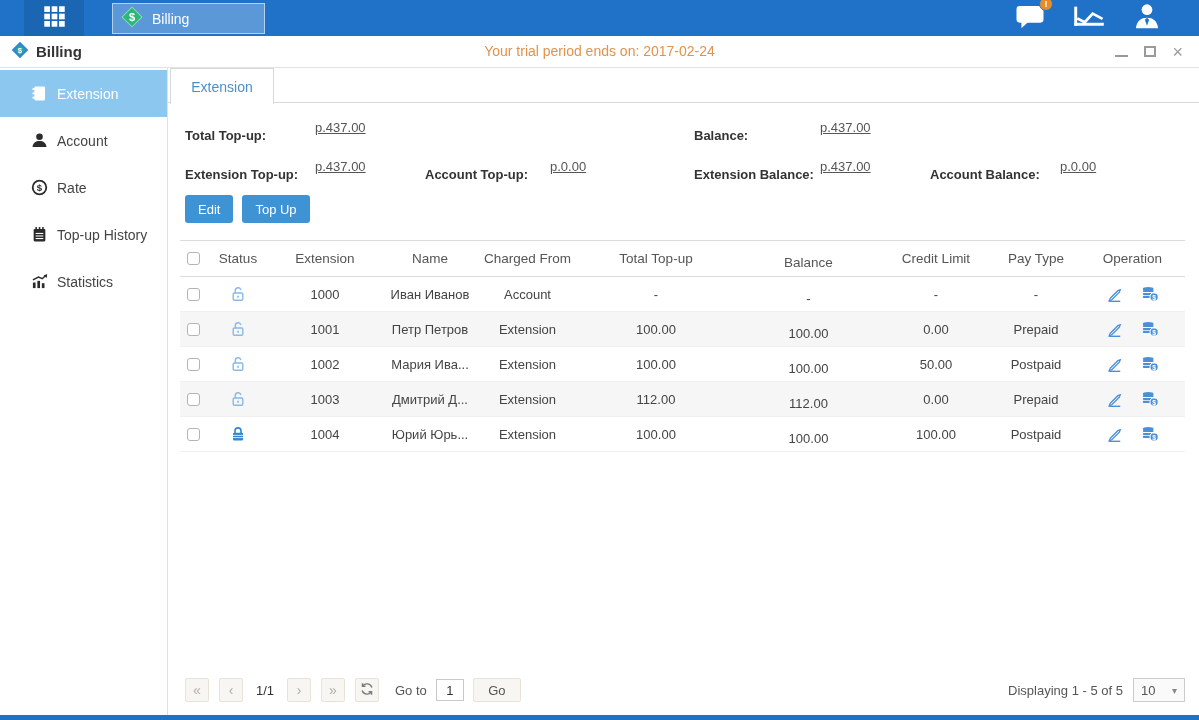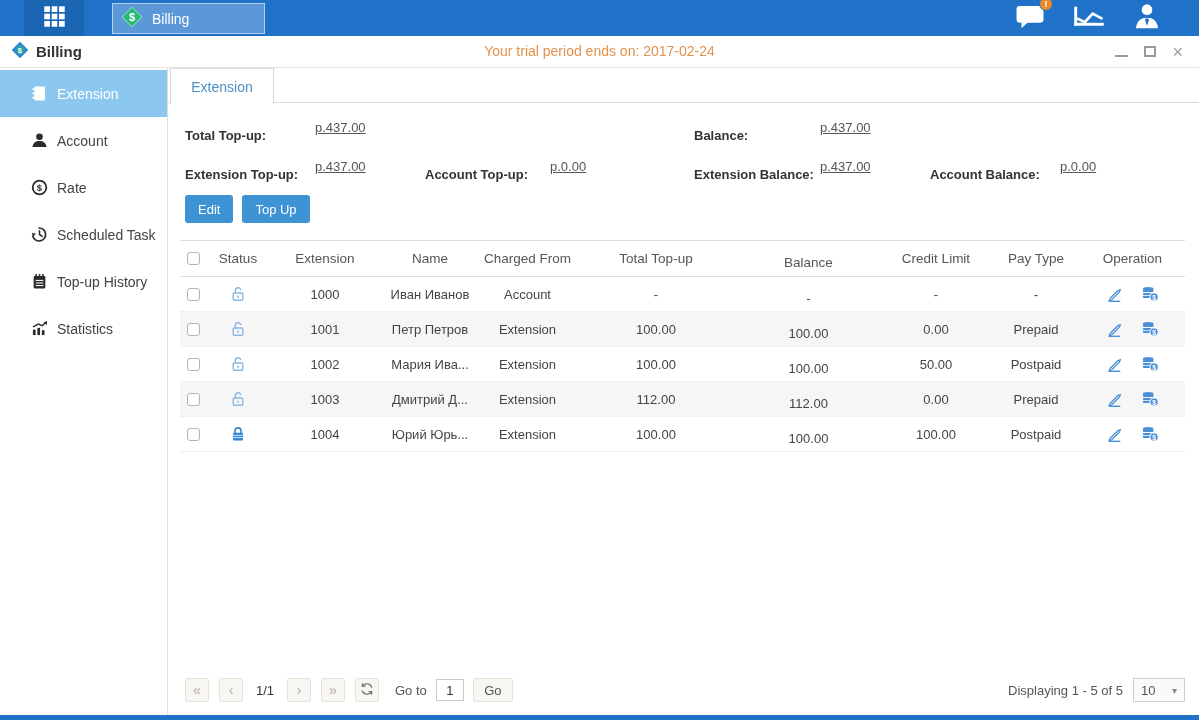--- a/index.html
+++ b/index.html
@@ -63,21 +63,21 @@
   .lock-closed { color:#2E86D6; display:flex; }
   .op-icon { display:flex; cursor:pointer; }
 
   
   .pagination { position:absolute; left:17px; right:14px; bottom:12px; height:26px; display:flex; align-items:center; font-size:13px; color:#555; }
   .pg-btn { width:24px; height:24px; background:#f7f6f3; border:1px solid #e9e2d6; border-radius:2px; display:flex; align-items:center; justify-content:center; color:#b3aca2; font-size:14px; margin-right:10px; cursor:pointer; flex:none; }
   .pg-refresh { color:#7a7a7a; }
   .page-label { margin-right:10px; color:#333; min-width:24px; text-align:center; }
   .goto-label { margin:0 9px 0 6px; color:#555; }
   .goto-input { width:28px; height:22px; border:1px solid #c9c9c9; text-align:center; font-size:13px; margin-right:9px; font-family:inherit; color:#333; }
-  .go-btn { width:40px; color:#555; font-size:13px; }
+  .go-btn { width:48px; color:#555; font-size:13px; }
   .pg-right { margin-left:auto; display:flex; align-items:center; gap:10px; }
   .pagesize { width:52px; height:24px; border:1px solid #ccc; background:#fafafa; display:flex; align-items:center; justify-content:space-between; padding:0 7px; color:#555; cursor:pointer; }
   .caret { color:#888; font-size:10px; }
 
   .bottom-strip { position:absolute; bottom:0; left:0; width:100%; height:5px; background:#1F72C8; }
 </style>
 </head>
 <body>
 
 <div class="topbar">
@@ -188,30 +188,20 @@
       <span>Account</span>
     </div>
     <div class="side-item">
       <span class="icon">
         <svg viewBox="0 0 16 16" width="17" height="17">
           <circle cx="8" cy="8" r="6.4" fill="none" stroke="currentColor" stroke-width="1.7"></circle>
           <text x="8" y="11.3" text-anchor="middle" font-size="9" font-weight="bold" fill="currentColor" font-family="Liberation Sans, sans-serif">$</text>
         </svg>
       </span>
       <span>Rate</span>
-    </div>
-    <div class="side-item">
-      <span class="icon">
-        <svg viewBox="0 0 16 16" width="17" height="17">
-          <path d="M7.6 1.9a6.1 6.1 0 1 1-5.9 7.5" fill="none" stroke="currentColor" stroke-width="1.6" stroke-linecap="round"></path>
-          <path d="M0.6 6.6 L2.2 9.7 L4.8 7.3 Z" fill="currentColor"></path>
-          <path d="M8 4.4V8l2.7 1.7" fill="none" stroke="currentColor" stroke-width="1.4" stroke-linecap="round"></path>
-        </svg>
-      </span>
-      <span>Scheduled Task</span>
     </div>
     <div class="side-item">
       <span class="icon">
         <svg viewBox="0 0 16 16" width="17" height="17">
           <rect x="2.5" y="2.8" width="11" height="11.7" rx="1" fill="currentColor"></rect>
           <rect x="4.1" y="1" width="1.5" height="3.2" fill="currentColor"></rect>
           <rect x="7.3" y="1" width="1.5" height="3.2" fill="currentColor"></rect>
           <rect x="10.5" y="1" width="1.5" height="3.2" fill="currentColor"></rect>
           <line x1="4.4" y1="7" x2="11.6" y2="7" stroke="#fff"></line>
           <line x1="4.4" y1="9.4" x2="11.6" y2="9.4" stroke="#fff"></line>

